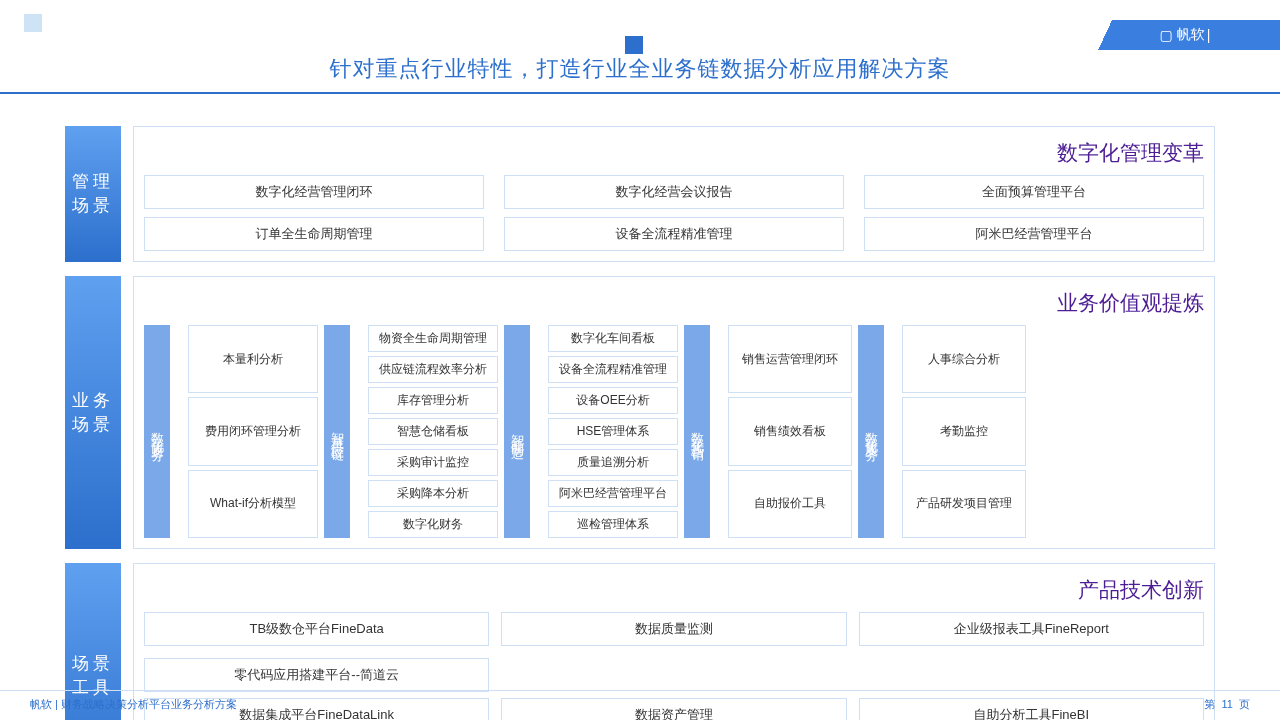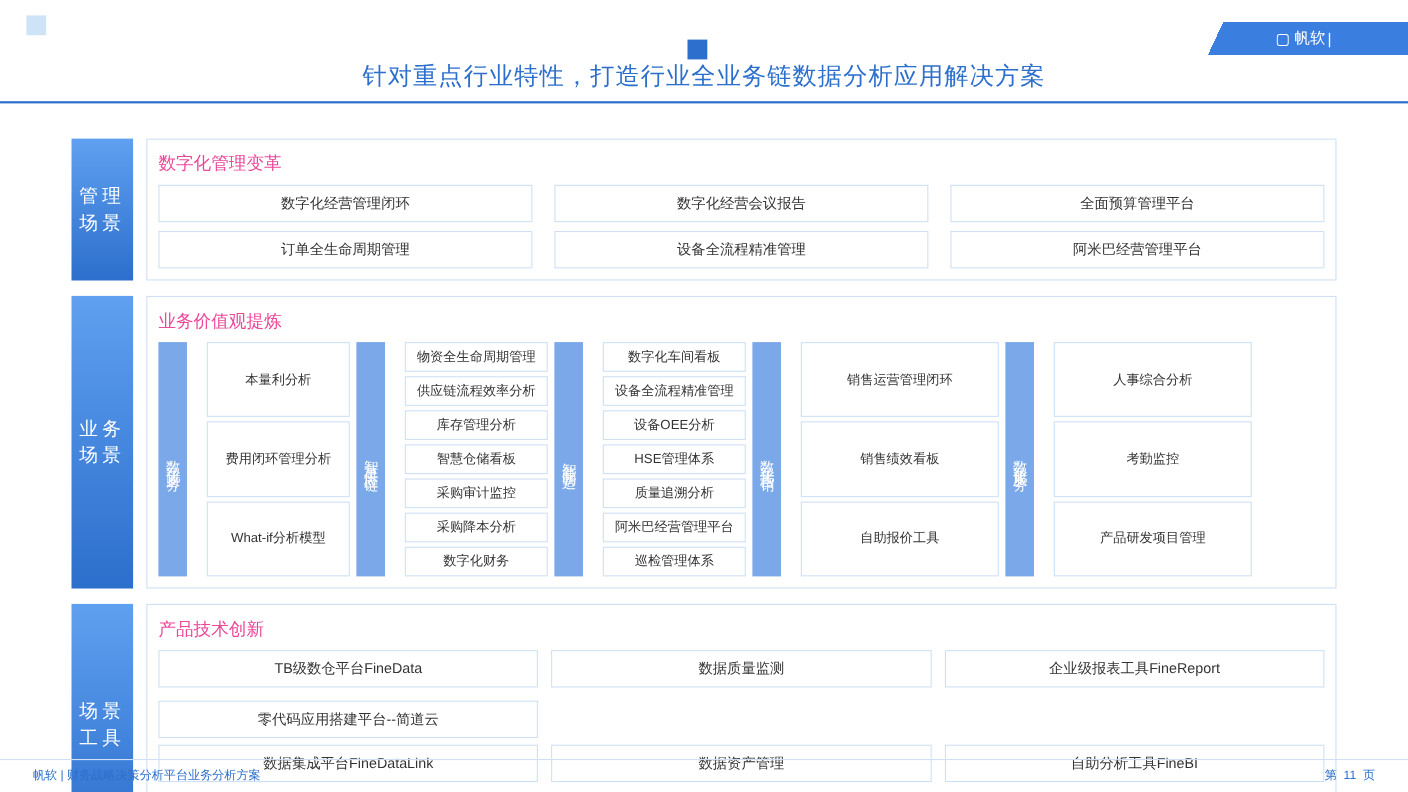--- a/index.html
+++ b/index.html
@@ -7,31 +7,31 @@
 .header{display:flex;align-items:center;padding:36px 30px 8px 30px;flex-direction:column;}
 .bullet{width:18px;height:18px;background:#2c6fcc;margin-right:12px}
 .bullet-shadow{width:18px;height:18px;background:#cfe3f7;position:absolute;left:24px;top:14px}
 .title{font-size:22px;color:#2c6fcc;font-weight:500;letter-spacing:1px}
 .brand-tag{position:absolute;right:0;top:20px;width:190px;height:30px;background:linear-gradient(115deg,transparent 20px,#3a7fe0 20px);color:#fff;display:flex;align-items:center;justify-content:center;font-size:14px;font-weight:500}
 .header-line{height:2px;background:#2c6fcc;margin:0}
 .content{padding:32px 65px 10px}
 .section{display:flex;margin-bottom:14px;align-items:stretch}
 .side-label{width:56px;background:linear-gradient(180deg,#5fa0f0,#2c6fcc);color:#fff;display:flex;align-items:center;justify-content:center;writing-mode:vertical-rl;font-size:17px;letter-spacing:4px;writing-mode:horizontal-tb;text-align:center;padding:0 16px;line-height:1.4}
 .section-body{flex:1;border:1px solid #cfe0f5;margin-left:12px;padding:6px 10px 10px}
-.section-title{text-align:left;color:#ec4899;font-size:16px;padding:6px 0 8px;font-weight:500}
+.section-title{text-align:right;color:#4c1d95;font-size:21px;padding:6px 0 8px;font-weight:500}
 .grid3{display:grid;grid-template-columns:1fr 1fr 1fr;gap:18px 20px}
 .grid4{display:grid;grid-template-columns:1fr 1fr 1fr;gap:12px 12px}
 .cell{border:1px solid #cfe0f5;text-align:center;padding:7px 4px;font-size:13px;color:#333}
 .biz-row{display:flex;gap:6px;align-items:stretch}
 .biz-col{display:flex;gap:18px;align-items:stretch}
 .vlabel{width:26px;background:#7aa8e8;color:#fff;display:flex;align-items:center;justify-content:center;writing-mode:vertical-rl;font-size:13px;letter-spacing:4px;padding:6px 0}
 .vstack{display:flex;flex-direction:column;gap:4px;justify-content:space-between}
 .vstack .cell{font-size:12px;padding:4px 6px}
 .vstack.w120 .cell{width:130px}
-.vstack.w140 .cell{width:180px}
+.vstack.w140 .cell{width:124px}
 .vstack.tall .cell{flex:1;display:flex;align-items:center;justify-content:center}
 .footer{position:absolute;bottom:0;left:0;right:0;border-top:1px solid #cfe0f5;padding:6px 30px 8px;display:flex;justify-content:space-between;font-size:11px;color:#2c6fcc}
 .pagenum{color:#2c6fcc}
 </style>
 </head>
 <body>
 
 <div class="bullet-shadow"></div>
 <div class="header">
   <div class="bullet"></div>

